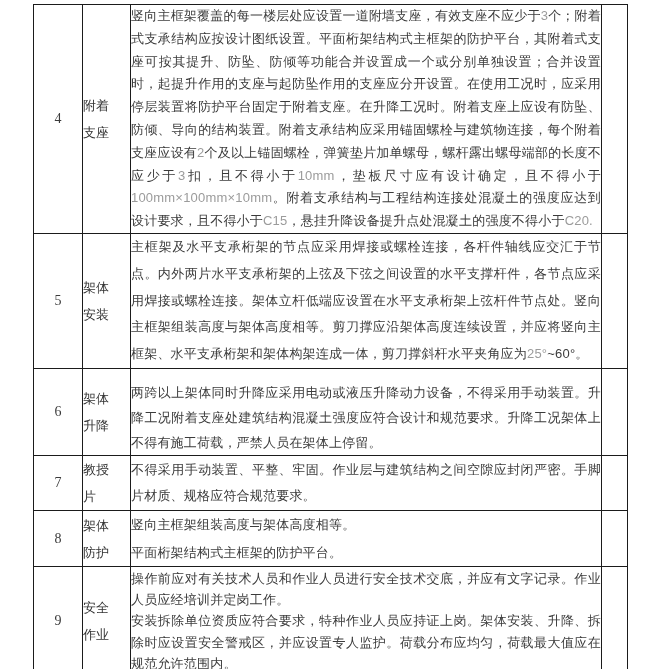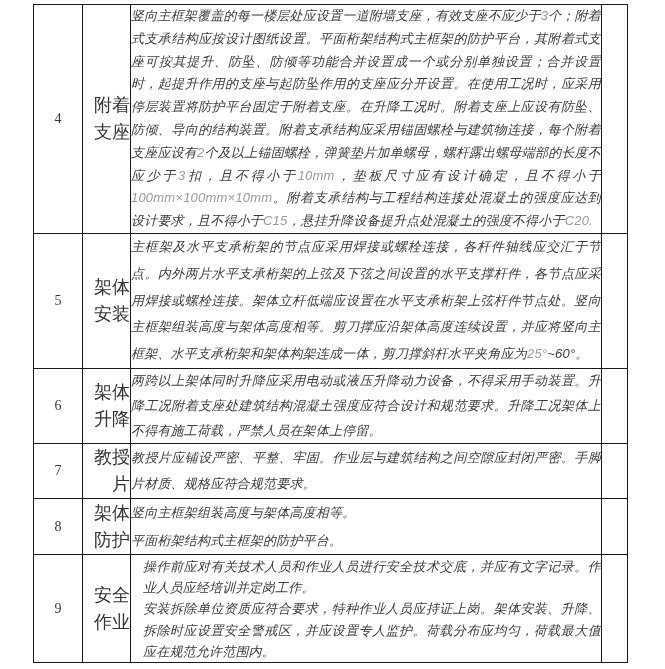--- a/index.html
+++ b/index.html
@@ -24,44 +24,43 @@
     overflow:hidden;
     vertical-align:middle;
   }
   td.num{
     text-align:center;
     font-family:"Liberation Serif","DejaVu Serif",serif;
     font-size:14px;
     color:#3b3b3b;
   }
   td.label{
-    text-align:right;
-    font-size:18px;
+    text-align:left;
+    font-size:13px;
     line-height:27px;
     white-space:pre-line;
     color:#333333;
   }
   td.text{
     padding:1px 7px 1px 8px;
-    font-style:italic;
   }
   td.text .para{
     margin:0;
     text-align:justify;
     font-size:13px;
     color:#3b3b3b;
     letter-spacing:0.2px;
   }
   td.text .para span.muted{color:#9b9b9b;}
   tr.r4 td.text .para{line-height:22.8px;}
   tr.r5 td.text .para{line-height:26.8px;}
-  tr.r6 td.text .para{line-height:24.8px;}
+  tr.r6 td.text .para{line-height:24.8px;margin-top:12px;}
   tr.r7 td.text .para{line-height:26.5px;}
   tr.r8 td.text .para{line-height:27.5px;}
-  tr.r9 td.text .para{line-height:21.3px;margin-left:12px;}
+  tr.r9 td.text .para{line-height:21.3px;}
   td.spare{background:#ffffff;}
 </style>
 </head>
 <body>
 
 <div class="page">
   <table class="doc">
     <colgroup>
       <col style="width:49px">
         <col style="width:48px">
@@ -94,21 +93,21 @@
         <td class="text">
             <p class="para"><span>两跨以上架体同时升降应采用电动或液压升降动力设备，不得采用手动装置。升降工况附着支座处建筑结构混凝土强度应符合设计和规范要求。升降工况架体上不得有施工荷载，严禁人员在架体上停留。</span></p>
           </td>
         <td class="spare"></td>
       </tr>
       <tr class="r7" style="height:54px">
         <td class="num">7</td>
         <td class="label">教授
 片</td>
         <td class="text">
-            <p class="para"><span>教授片应铺设严密、平整、牢固。作业层与建筑结构之间空隙应封闭严密。手脚片材质、规格应符合规范要求。</span></p>
+            <p class="para"><span>不得采用手动装置、平整、牢固。作业层与建筑结构之间空隙应封闭严密。手脚片材质、规格应符合规范要求。</span></p>
           </td>
         <td class="spare"></td>
       </tr>
       <tr class="r8" style="height:56px">
         <td class="num">8</td>
         <td class="label">架体
 防护</td>
         <td class="text">
             <p class="para"><span>竖向主框架组装高度与架体高度相等。</span></p>
             <p class="para"><span>平面桁架结构式主框架的防护平台。</span></p>

